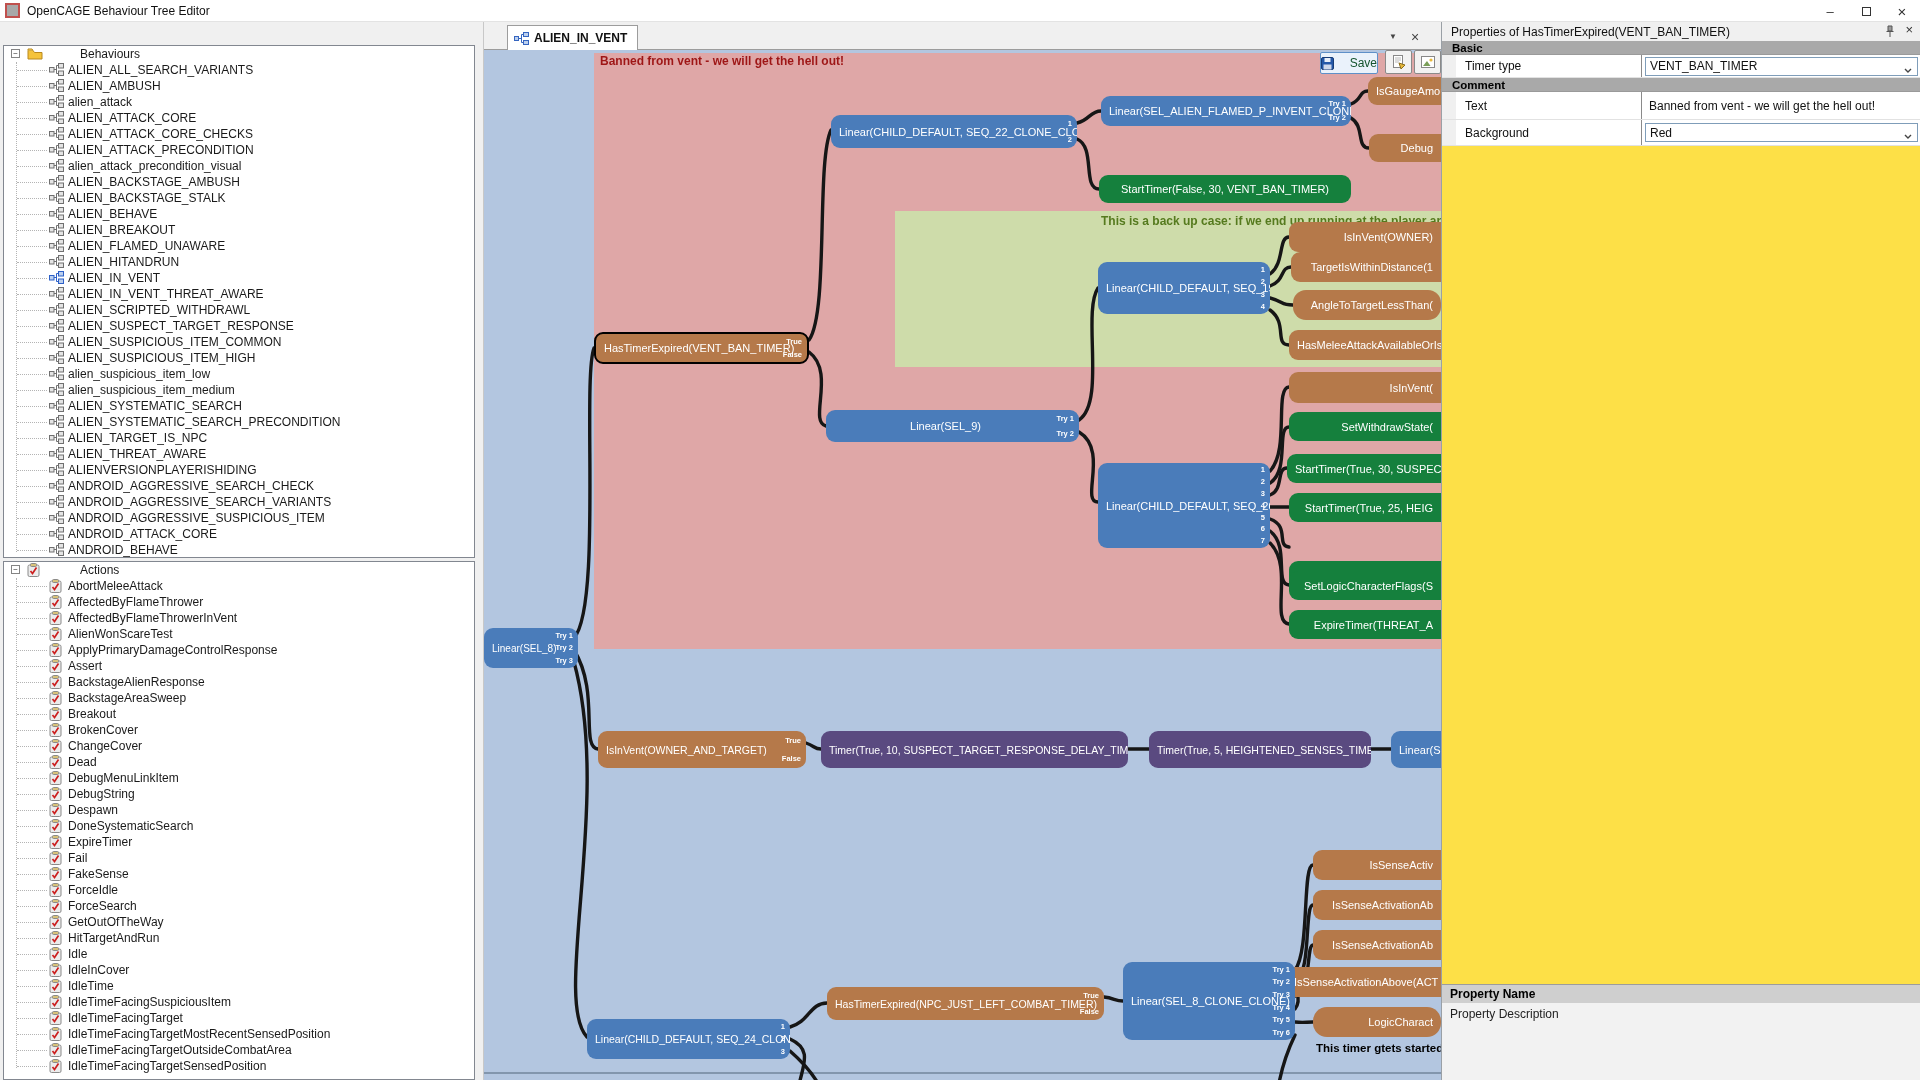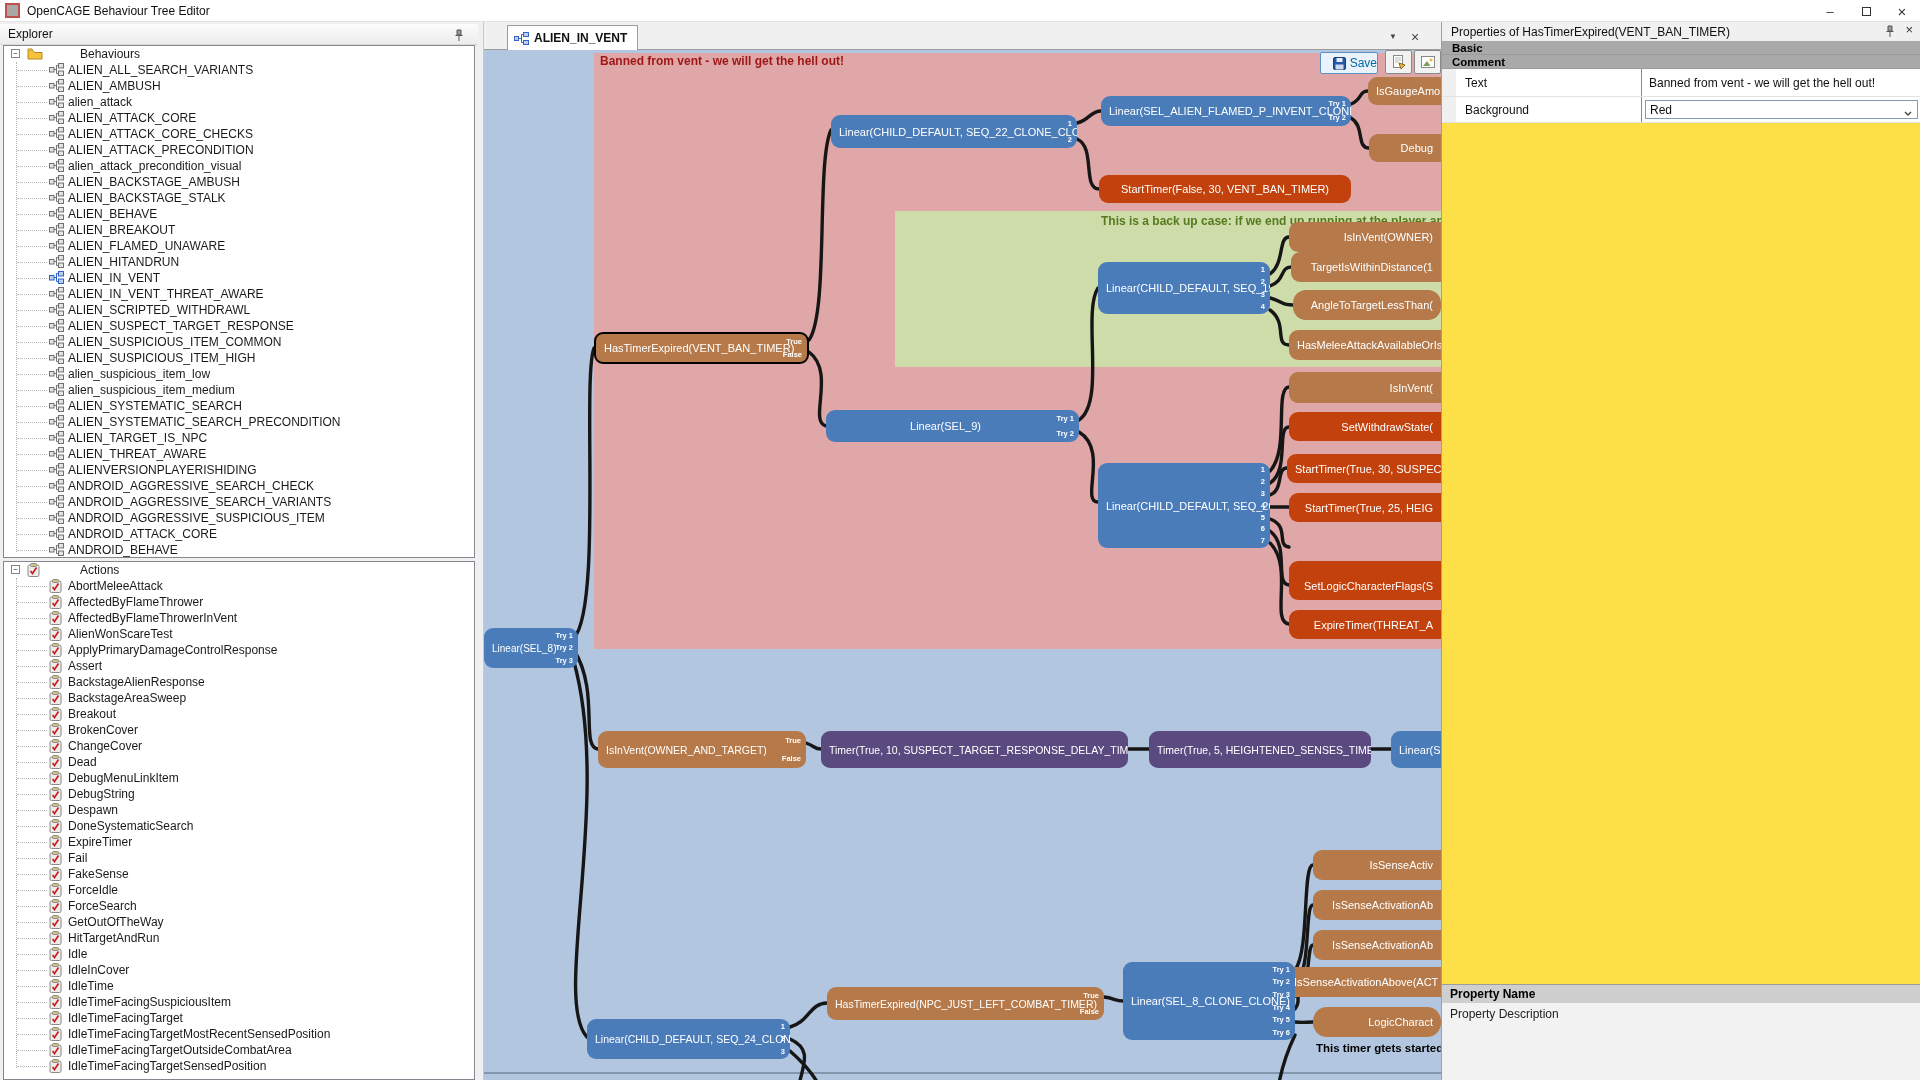--- a/index.html
+++ b/index.html
@@ -43,35 +43,35 @@
   #tabstrip .cl { right:18px; font-size:14px; }
 
   
   #canvas { position:absolute; left:484px; top:50px; width:957px; height:1030px; background:#b3c6e0; overflow:hidden; }
   .region { position:absolute; }
   #edgesvg { position:absolute; left:0; top:0; z-index:3; }
   .banner { position:absolute; z-index:2; font-weight:bold; font-size:12px; white-space:nowrap; }
   .node { position:absolute; z-index:4; border-radius:9px; color:#fff; display:flex; align-items:center; font-size:11px; white-space:nowrap; overflow:hidden; }
   .node.blue { background:#4a7cba; }
   .node.orange { background:#b5794a; }
-  .node.teal { background:#c2410c;justify-content:center; }
+  .node.teal { background:#15803d;justify-content:center; }
   .node.purple { background:#5a4a80; }
   .node.cut { border-radius:9px 0 0 9px; }
   .node.selected { border:2px solid #000; }
   .node .lbl { width:100%; padding:0 8px; }
   .node.a-center .lbl { text-align:center; }
   .node.a-right .lbl { text-align:right; }
   .node.a-left .lbl { text-align:left; }
   .node .ports { position:absolute; right:2px; top:1px; bottom:1px; display:flex; flex-direction:column; justify-content:space-around; align-items:flex-end; z-index:5; }
   .node .port { font-size:7.5px; font-weight:bold; color:#fff; line-height:1; padding-right:3px; }
   .cnote { position:absolute; z-index:2; font-weight:bold; font-size:11.5px; color:#000; white-space:nowrap; }
   #divline { position:absolute; left:0; width:957px; height:2px; background:#8296ad; z-index:1; }
 
   
-  #save-btn { position:absolute; z-index:10; left:836px; top:2px; width:58px; height:22px; background:#eaf2fb; border:1px solid #5e90c8; display:flex; align-items:center; justify-content:flex-end; font-size:12px; color:#0369a1; border-radius:2px; }
+  #save-btn { position:absolute; z-index:10; left:836px; top:2px; width:58px; height:22px; background:#eaf2fb; border:1px solid #5e90c8; display:flex; align-items:center; justify-content:space-between; font-size:12px; color:#14532d; border-radius:2px; }
   #save-btn svg { margin-right:4px; }
   .tool-btn { position:absolute; z-index:10; top:0; width:27px; height:24px; background:#f2f2f2; border:1px solid #8a8a8a; display:flex; align-items:center; justify-content:center; border-radius:2px; }
   #tool-export { left:901px; }
   #tool-image { left:930px; }
 
   
   #props { position:absolute; left:1441px; top:22px; width:479px; height:1058px; background:#fde047; border-left:1px solid #9aa0a6; }
   #props-header { position:absolute; left:0; top:0; width:479px; height:19px; background:#f0f0f0; display:flex; align-items:center; font-size:12px; color:#111; }
   #props-header .t { margin-left:9px; }
   #props-header .pin { position:absolute; right:26px; top:3px; }
@@ -98,27 +98,20 @@
   <div id="winbtns">
     <div class="winbtn">–</div>
     <div class="winbtn">
         <span class="maxbox"></span>
       </div>
     <div class="winbtn close">×</div>
   </div>
 </div>
 
 <div id="explorer">
-  <div id="explorer-header">
-    <span class="t">Explorer</span>
-    <span class="pin"><svg width="10" height="13">
-          <path d="M3 1h4v5H3z" fill="#9a9a9a" stroke="#555"></path>
-          <path d="M1.5 6.5h7M5 6.5V12" stroke="#555" fill="none"></path>
-        </svg></span>
-  </div>
   <div id="tree1" class="treebox">
       <div class="vguide" style="height: 490px;"></div>
       <div class="trow">
         <span class="exp">−</span>
         <span class="ricon"><svg width="16" height="13">
             <path d="M1 3.5h5l1.5 2H15V12H1z" fill="#f5c33b" stroke="#b8881e"></path>
             <path d="M1 3.5V2h4l1 1.5" fill="#f8d668" stroke="#b8881e"></path>
           </svg></span>
         <span class="rlabel">Behaviours</span>
       </div>
@@ -976,20 +969,29 @@
   <div id="props-header">
     <span class="t">Properties of HasTimerExpired(VENT_BAN_TIMER)</span>
     <span class="pin"><svg width="10" height="13">
           <path d="M3 1h4v5H3z" fill="#9a9a9a" stroke="#555"></path>
           <path d="M1.5 6.5h7M5 6.5V12" stroke="#555" fill="none"></path>
         </svg></span>
     <span class="cl">×</span>
   </div>
   <div id="pgrid">
       <div class="pcat">Basic</div>
+      <div class="prow" style="height: 23px;">
+        <div class="indent"></div>
+        <div class="plabel">Timer type</div>
+        <div class="pval">
+          <div class="combo">VENT_BAN_TIMER<span class="chev"><svg width="8" height="8">
+                <path d="M1 2l3 3 3-3" stroke="#444" fill="none" stroke-width="1.4"></path>
+              </svg></span></div>
+        </div>
+      </div>
       <div class="pcat">Comment</div>
       <div class="prow" style="height: 28px;">
         <div class="indent"></div>
         <div class="plabel">Text</div>
         <div class="pval">
           <div class="plain">Banned from vent - we will get the hell out!</div>
         </div>
       </div>
       <div class="prow" style="height: 26px;">
         <div class="indent"></div>

